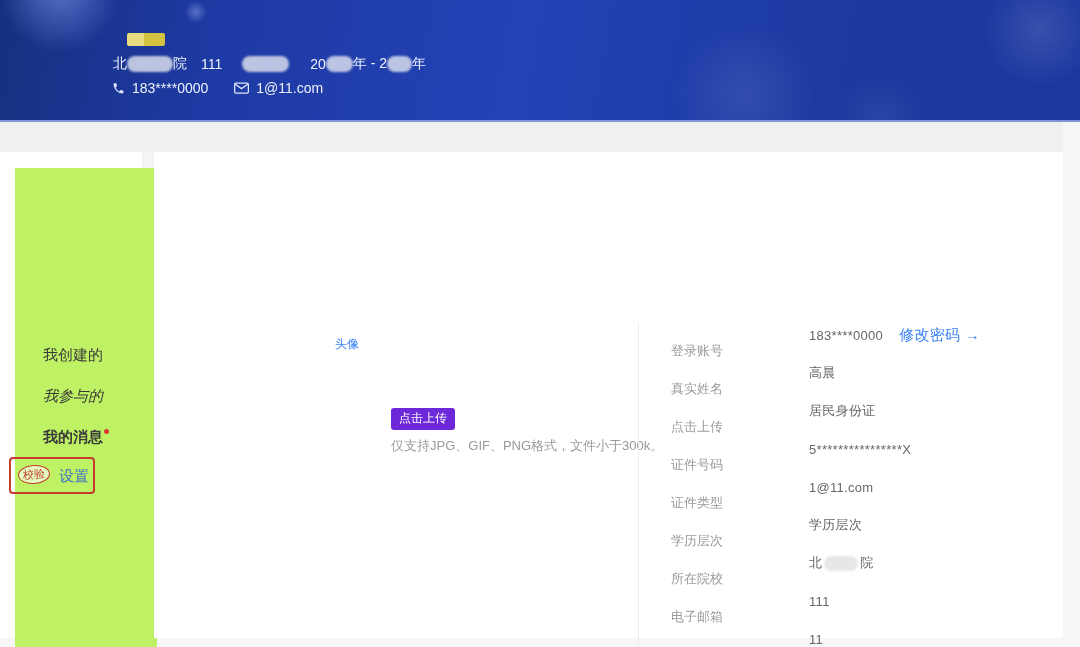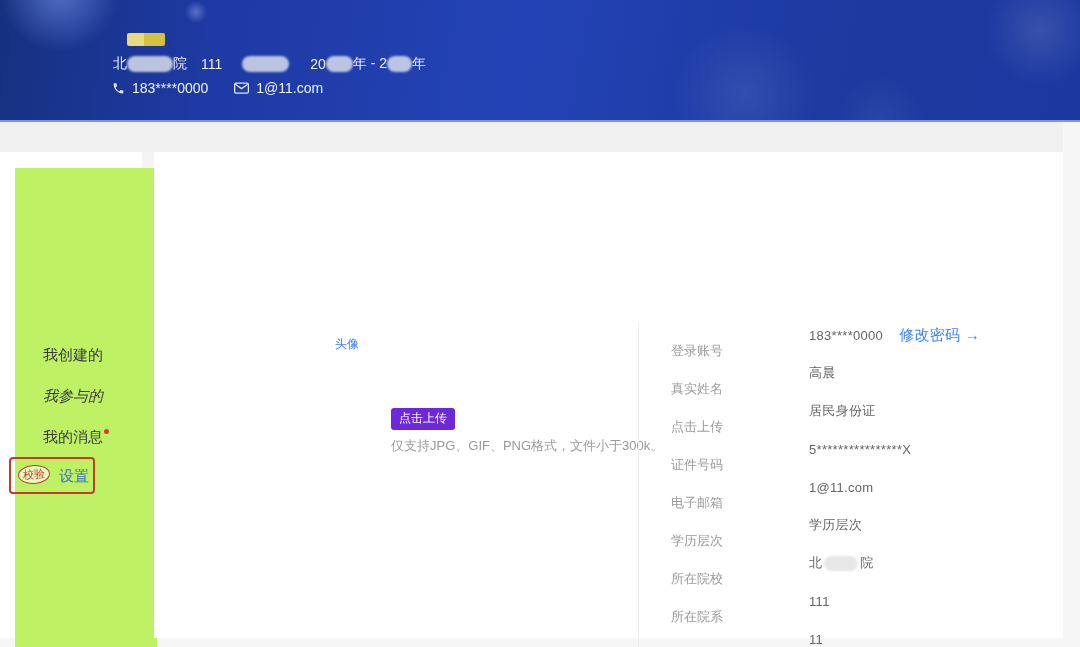--- a/index.html
+++ b/index.html
@@ -47,21 +47,21 @@
 
   
   #band-top    { left:0; top:122px; width:1080px; height:30px; background:#f1f0f0; }
   #gap-strip   { left:142px; top:152px; width:12px; height:486px; background:#f4f4f4; }
   #band-bottom { left:0; top:638px; width:1080px; height:9px; background:#f6f6f6; }
   #strip-right { left:1063px; top:122px; width:17px; height:525px; background:#f6f6f6; }
 
   
   #sidebar { left:15px; top:152px; width:142px; height:486px; background:#bef264;margin-top:16px; }
   .side-item { position:absolute; left:28px; font-size:15px; color:#3a3a3a; cursor:pointer; white-space:nowrap; }
-  #side-item-1 { top:178px; } #side-item-2 { top:219px;font-style:italic; } #side-item-3 { top:260px; }
+  #side-item-1 { top:178px; } #side-item-2 { top:219px;font-style:italic; } #side-item-3 { top:260px;font-weight:bold; }
   .red-dot { display:inline-block; width:5px; height:5px; background:#e03a2f; border-radius:50%; vertical-align:top; margin:1px 0 0 1px; }
   #settings-box { left:-6px; top:289px; width:86px; height:37px; border:2px solid #c43c2e; border-radius:4px; }
   #verify-stamp {
     left:3px; top:297px; padding:1px 4px; border:1.5px solid #c43c2e; border-radius:50%;
     color:#c43c2e; font-size:11px; transform:rotate(-4deg); background:rgba(255,255,255,.6);
   }
   #side-item-4 { left:44px; top:299px; color:#3f6fc5; }
 
   
   #main { left:154px; top:152px; width:909px; height:486px; background:#fff; }
@@ -181,21 +181,21 @@
 
   <div class="frow">
     <span class="flabel">证件号码</span>
     <span class="fvalue">
       <span>5****************X</span>
 
     </span>
   </div>
 
   <div class="frow">
-    <span class="flabel">电子邮箱</span>
+    <span class="flabel">证件类型</span>
     <span class="fvalue">
       <span>1@11.com</span>
 
     </span>
   </div>
 
   <div class="frow">
     <span class="flabel">学历层次</span>
     <span class="fvalue">
       <span>学历层次</span>
@@ -207,21 +207,21 @@
     <span class="flabel">所在院校</span>
     <span class="fvalue">
       <span>北</span>
       <span class="patch gray"></span>
       <span class="fsuffix">院</span>
 
     </span>
   </div>
 
   <div class="frow">
-    <span class="flabel">所在院系</span>
+    <span class="flabel">电子邮箱</span>
     <span class="fvalue">
       <span>111</span>
 
     </span>
   </div>
 
   <div class="frow">
     <span class="flabel">学号</span>
     <span class="fvalue">
       <span>11</span>

